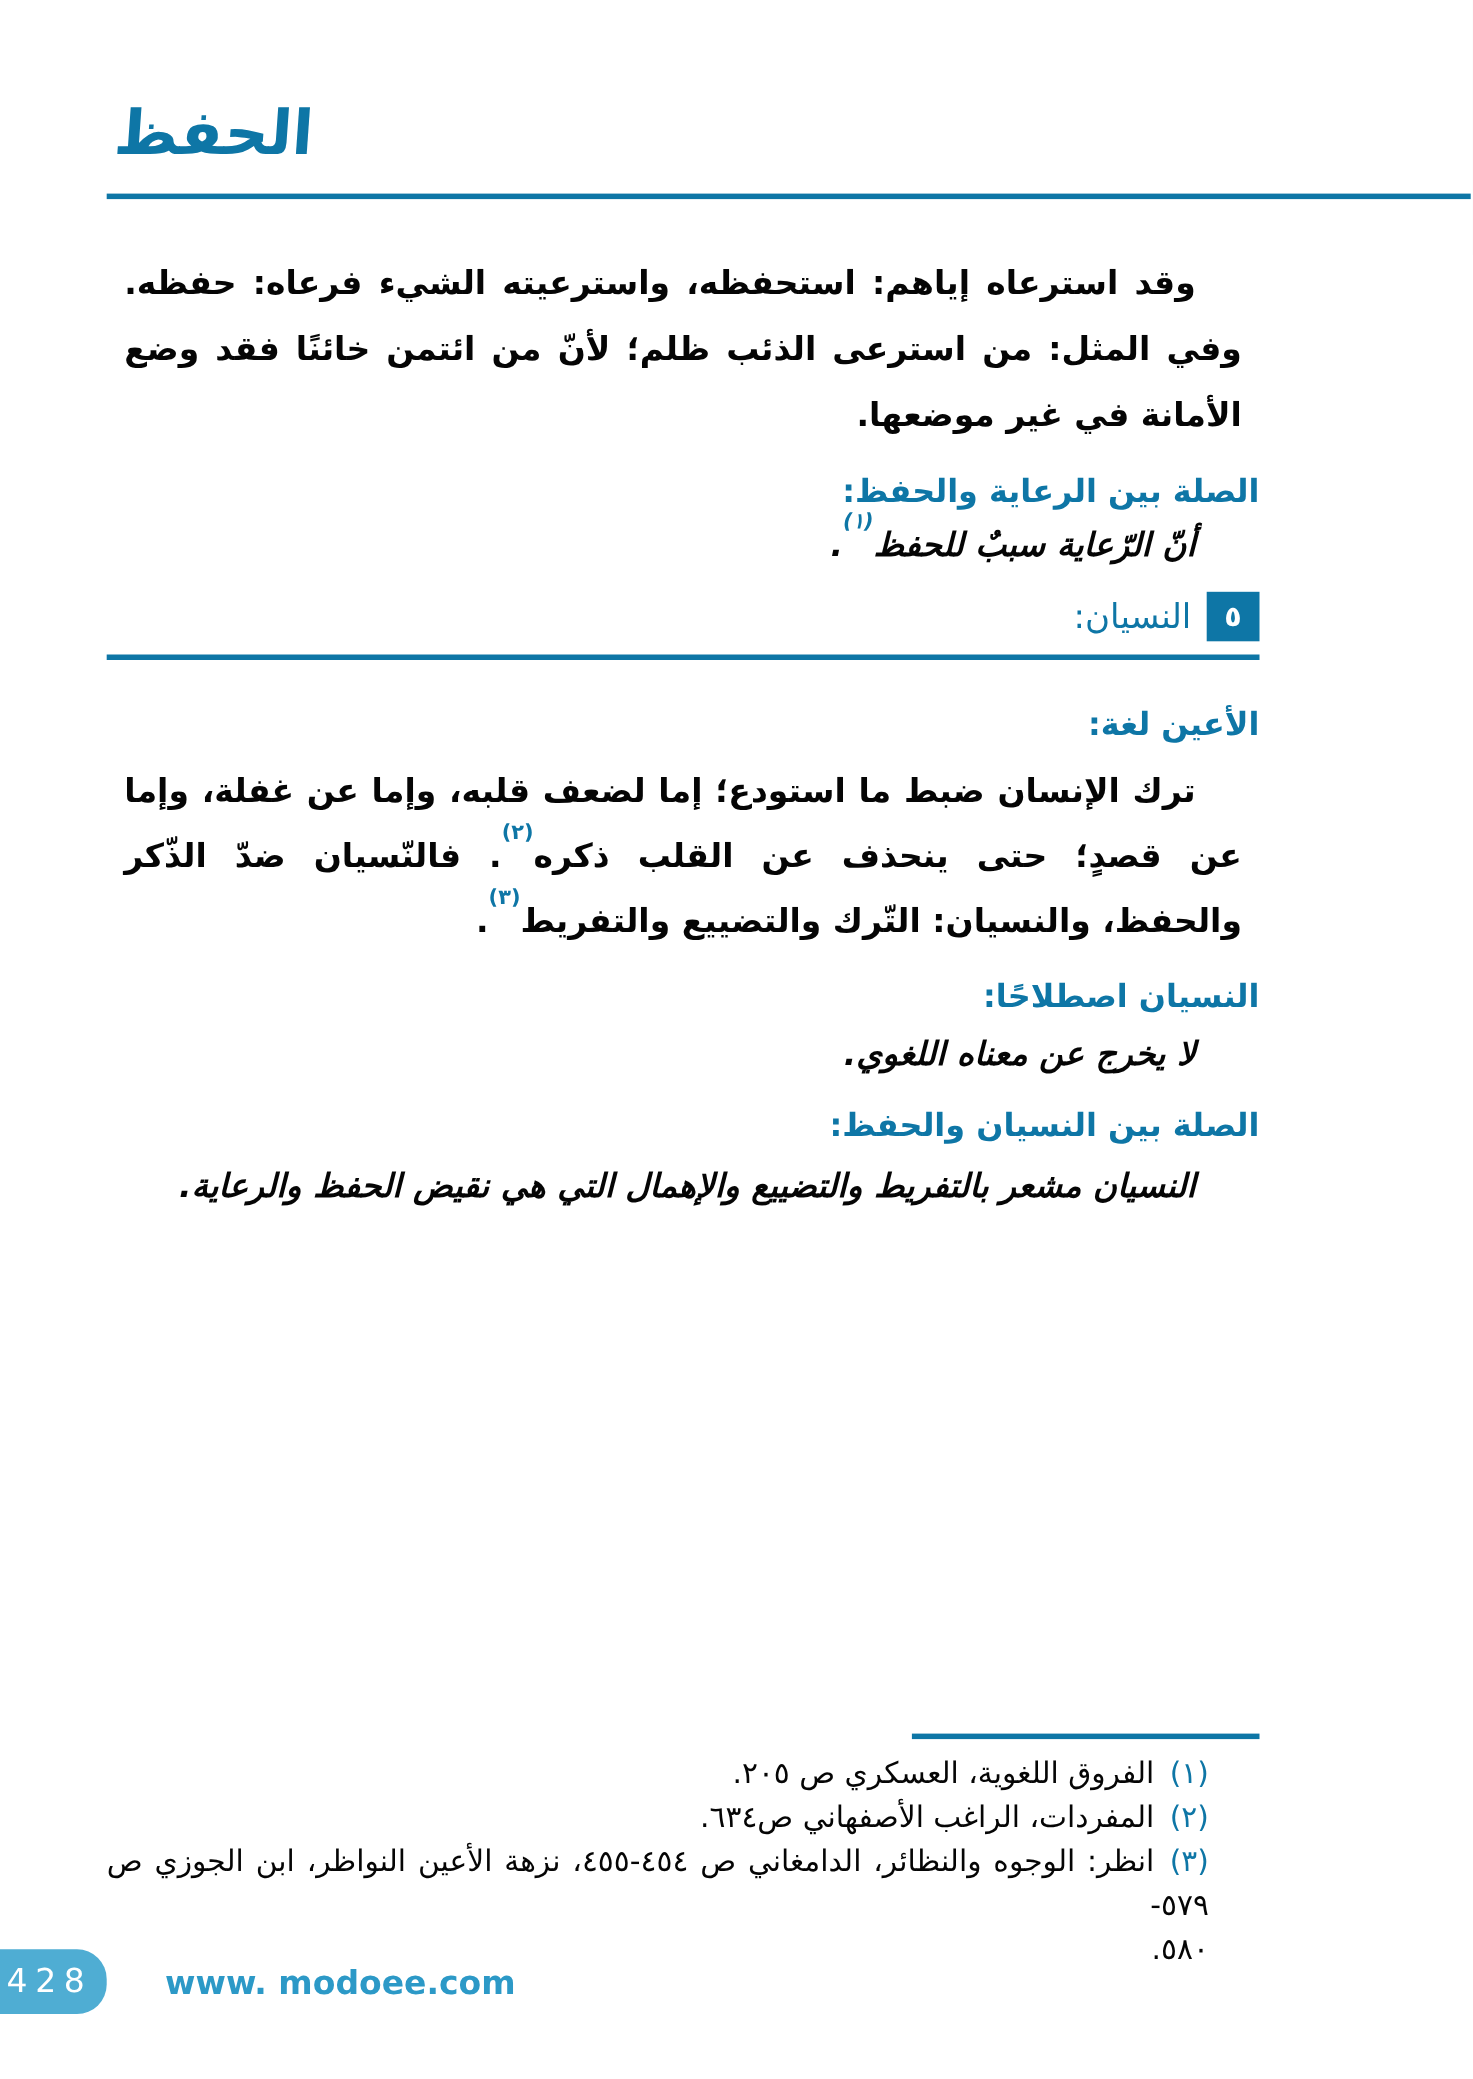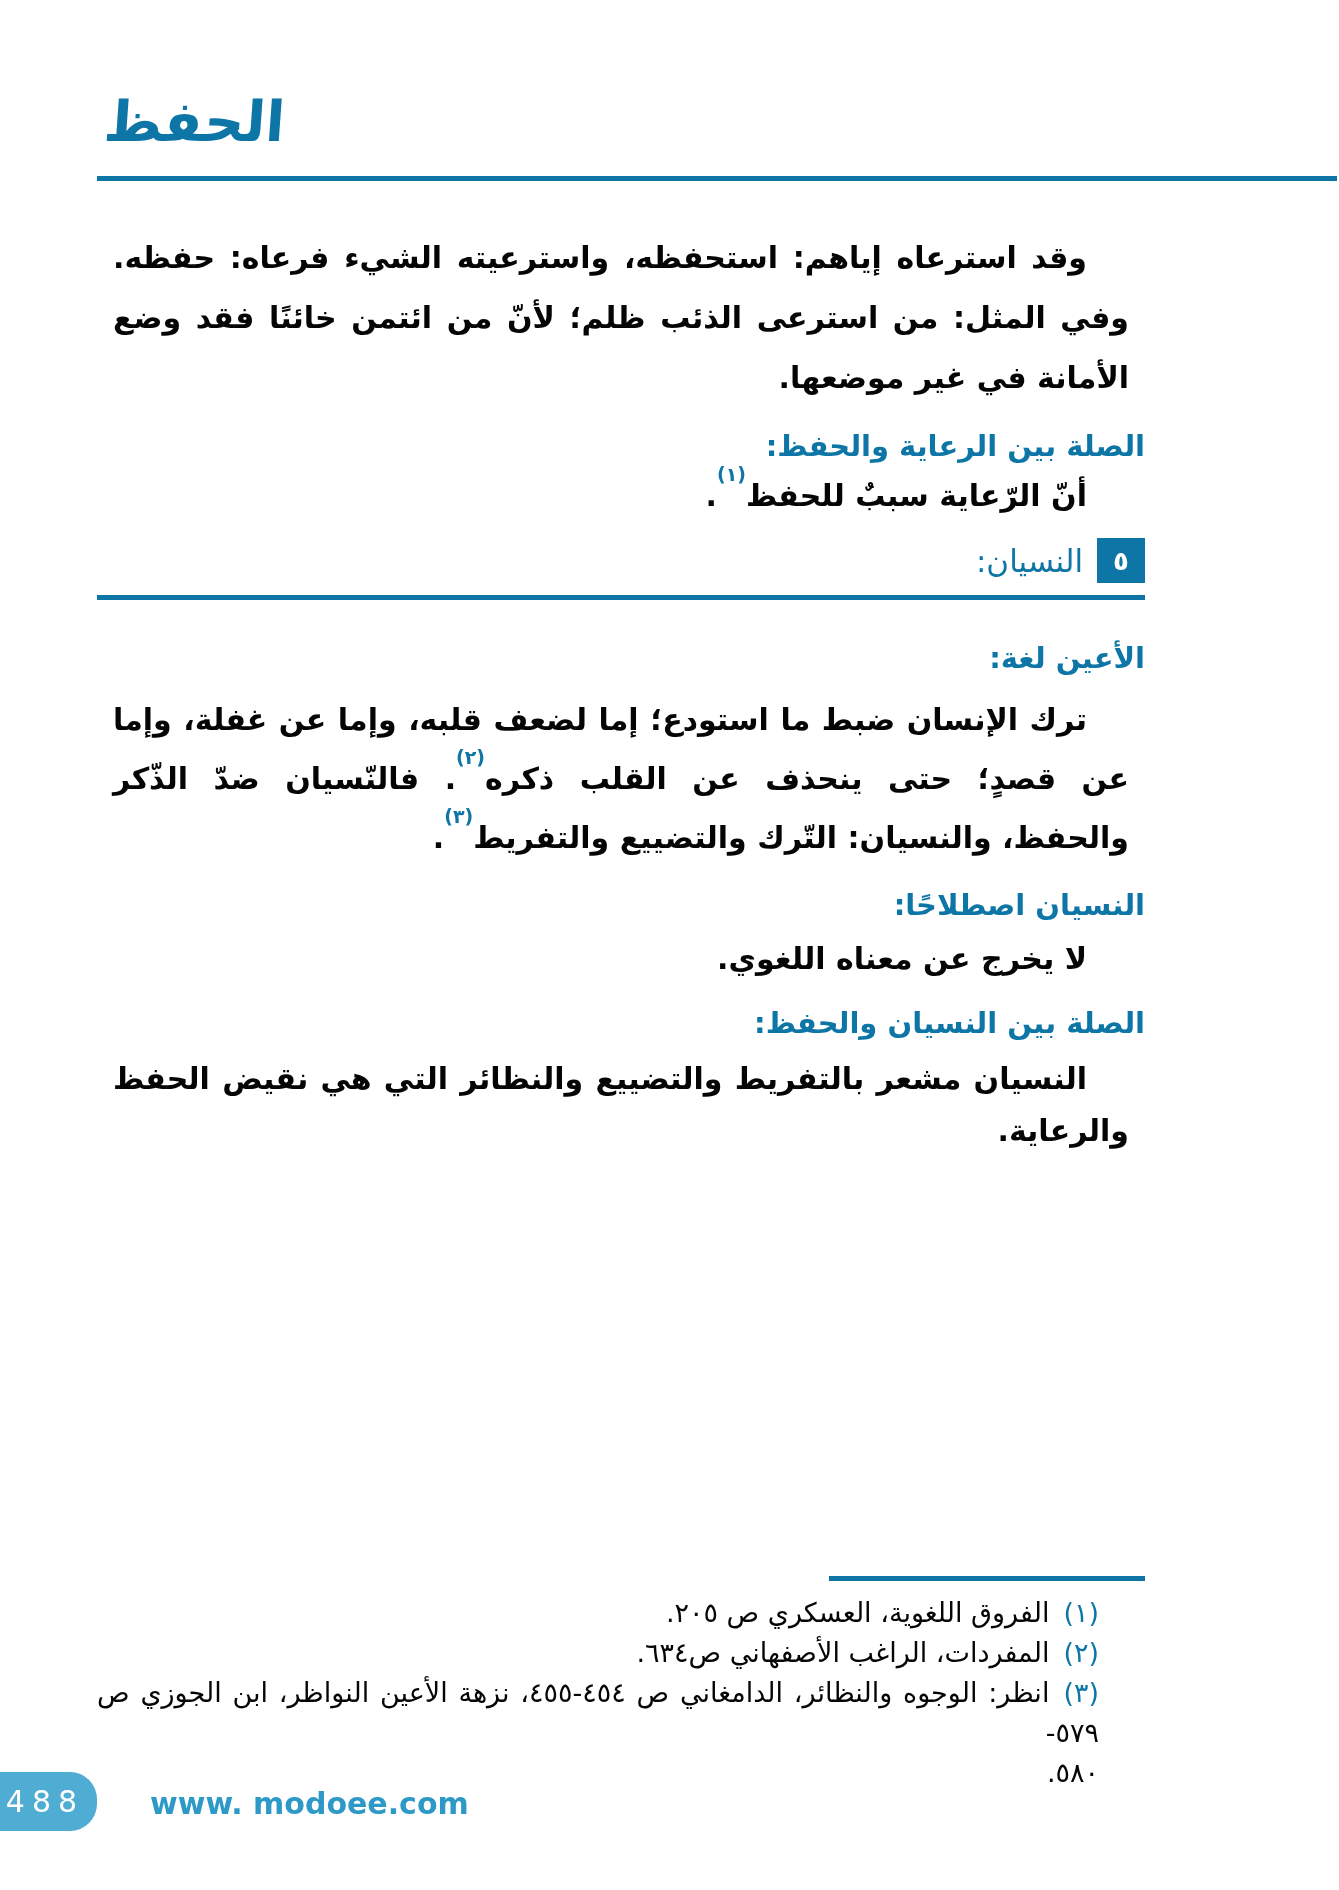--- a/index.html
+++ b/index.html
@@ -24,21 +24,21 @@
     direction:rtl; text-align:right; color:#000;
   }
   .thead {
     margin:0; font-size:29px; font-weight:bold; color:#0e76a6;
     line-height:44px;
   }
   .body-p {
     margin:16px; font-size:30px; font-weight:bold; color:#050505;
     line-height:60px; text-align:justify; text-indent:42px;
   }
-  .body-p.single { line-height:52px; }
+  .body-p.single { line-height:52px;font-style:italic; }
   .h-mt1 { margin-top:12px; }
   .p-mt1 { margin-top:16px; }
   .h-mt2 { margin-top:10px; }
   .p-mt2 { margin-top:2px; }
   .fn-ref {
     color:#0e76a6; font-size:19px; font-weight:bold;
     position:relative; top:-14px; line-height:0; letter-spacing:1px;
   }
   .section-row {
     margin-top:6px; display:flex; align-items:center; gap:14px;
@@ -113,37 +113,37 @@
     <h2 class="thead h-nl">الأعين لغة:</h2>
 
     <p class="body-p p-nl"><span>ترك الإنسان ضبط ما استودع؛ إما لضعف قلبه، وإما عن غفلة، وإما عن قصدٍ؛ حتى ينحذف عن القلب ذكره</span><sup class="fn-ref">(٢)</sup><span>. فالنّسيان ضدّ الذّكر والحفظ، والنسيان: التّرك والتضييع والتفريط</span><sup class="fn-ref">(٣)</sup><span>.</span></p>
 
     <h2 class="thead h-ni">النسيان اصطلاحًا:</h2>
 
     <p class="body-p single p-ni">لا يخرج عن معناه اللغوي.</p>
 
     <h2 class="thead h-sn">الصلة بين النسيان والحفظ:</h2>
 
-    <p class="body-p single p-sn">النسيان مشعر بالتفريط والتضييع والنظائر التي هي نقيض الحفظ والرعاية.</p>
+    <p class="body-p single p-sn">النسيان مشعر بالتفريط والتضييع والإهمال التي هي نقيض الحفظ والرعاية.</p>
 
   </main>
 
   <section class="footnotes">
     <div class="fn-sep"></div>
     <div class="fn-list">
 
       <div class="fn-row"><span class="fn-marker">(١)</span><span>الفروق اللغوية، العسكري ص ٢٠٥.</span></div>
 
       <div class="fn-row"><span class="fn-marker">(٢)</span><span>المفردات، الراغب الأصفهاني ص٦٣٤.</span></div>
 
       <div class="fn-row fn-line-full"><span class="fn-marker">(٣)</span><span>انظر: الوجوه والنظائر، الدامغاني ص ٤٥٤-٤٥٥، نزهة الأعين النواظر، ابن الجوزي ص ٥٧٩-</span></div>
 
       <div class="fn-cont">٥٨٠.</div>
 
     </div>
   </section>
 
   <div class="page-badge">
-    <span>488</span>
+    <span>428</span>
   </div>
   <div class="website">www. modoee.com</div>
 
 </div>
 
 </body></html>

